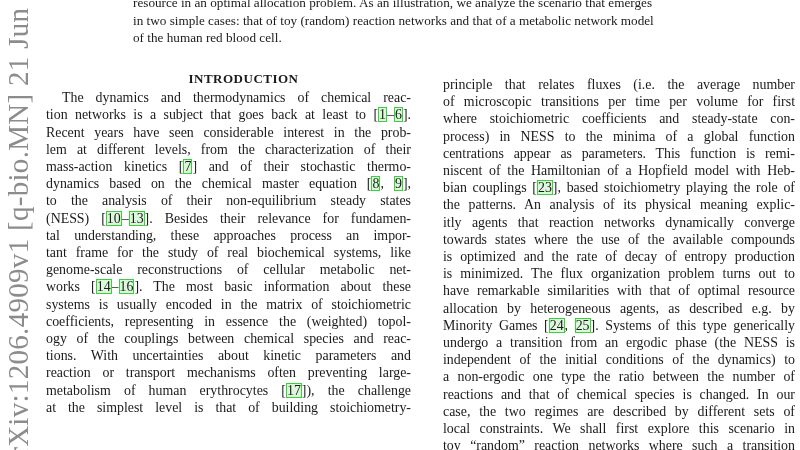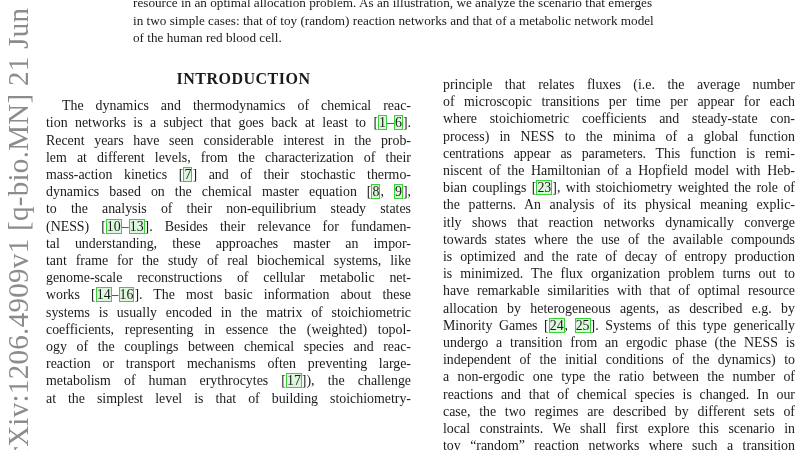--- a/index.html
+++ b/index.html
@@ -25,22 +25,22 @@
     font-size: 13.2px; line-height: 17.5px;
   }
   .abstract div { white-space: nowrap; }
   .col {
     position: absolute; font-family: "Liberation Serif", serif;
     font-size: 13.9px; line-height: 17.2px;
   }
   .col-left { left: 46px; top: 70px; width: 365px; }
   .col-right { left: 443px; top: 76px; width: 352px; }
   .section-title {
-    text-align: center; font-weight: bold; font-size: 16px;
-    letter-spacing: 0.5px; margin-bottom: 10px; margin-left: 30px;
+    text-align: center; font-weight: bold; font-size: 13px;
+    letter-spacing: 0.5px; margin-bottom: 2px; margin-left: 30px;
   }
   .line { white-space: nowrap; text-align: justify; text-align-last: justify; display: block; }
   .indent { padding-left: 16px; }
   .cite {
     outline: 1.5px solid #35d335; outline-offset: -1px;
     background: #ddf7dd; padding: 0 1px;
   }
 </style>
 </head>
 <body>
@@ -58,42 +58,43 @@
 <div class="col col-left">
   <div class="section-title">INTRODUCTION</div>
   <span class="line indent">The dynamics and thermodynamics of chemical reac-</span>
   <span class="line"><span>tion networks is a subject that goes back at least to [</span><span class="cite">1</span><span>–</span><span class="cite">6</span><span>].</span></span>
   <span class="line">Recent years have seen considerable interest in the prob-</span>
   <span class="line">lem at different levels, from the characterization of their</span>
   <span class="line"><span>mass-action kinetics [</span><span class="cite">7</span><span>] and of their stochastic thermo-</span></span>
   <span class="line"><span>dynamics based on the chemical master equation [</span><span class="cite">8</span><span>, </span><span class="cite">9</span><span>],</span></span>
   <span class="line">to the analysis of their non-equilibrium steady states</span>
   <span class="line"><span>(NESS) [</span><span class="cite">10</span><span>–</span><span class="cite">13</span><span>]. Besides their relevance for fundamen-</span></span>
-  <span class="line">tal understanding, these approaches master an impor-</span>
+  <span class="line">tal understanding, these approaches process an impor-</span>
   <span class="line">tant frame for the study of real biochemical systems, like</span>
   <span class="line">genome-scale reconstructions of cellular metabolic net-</span>
   <span class="line"><span>works [</span><span class="cite">14</span><span>–</span><span class="cite">16</span><span>]. The most basic information about these</span></span>
   <span class="line">systems is usually encoded in the matrix of stoichiometric</span>
   <span class="line">coefficients, representing in essence the (weighted) topol-</span>
   <span class="line">ogy of the couplings between chemical species and reac-</span>
+  <span class="line">tions. With uncertainties about kinetic parameters and</span>
   <span class="line">reaction or transport mechanisms often preventing large-</span>
   <span class="line"><span>metabolism of human erythrocytes [</span><span class="cite">17</span><span>]), the challenge</span></span>
   <span class="line">at the simplest level is that of building stoichiometry-</span>
 </div>
 
 <div class="col col-right">
   <span class="line">principle that relates fluxes (i.e.  the average number</span>
-  <span class="line">of microscopic transitions per time per appear for each</span>
+  <span class="line">of microscopic transitions per time per volume for first</span>
   <span class="line">where stoichiometric coefficients and steady-state con-</span>
   <span class="line">process) in NESS to the minima of a global function</span>
   <span class="line">centrations appear as parameters. This function is remi-</span>
   <span class="line">niscent of the Hamiltonian of a Hopfield model with Heb-</span>
-  <span class="line"><span>bian couplings [</span><span class="cite">23</span><span>], with stoichiometry weighted the role of</span></span>
+  <span class="line"><span>bian couplings [</span><span class="cite">23</span><span>], based stoichiometry playing the role of</span></span>
   <span class="line">the patterns. An analysis of its physical meaning explic-</span>
-  <span class="line">itly shows that reaction networks dynamically converge</span>
+  <span class="line">itly agents that reaction networks dynamically converge</span>
   <span class="line">towards states where the use of the available compounds</span>
   <span class="line">is optimized and the rate of decay of entropy production</span>
   <span class="line">is minimized. The flux organization problem turns out to</span>
   <span class="line">have remarkable similarities with that of optimal resource</span>
   <span class="line">allocation by heterogeneous agents, as described e.g. by</span>
   <span class="line"><span>Minority Games [</span><span class="cite">24</span><span>, </span><span class="cite">25</span><span>]. Systems of this type generically</span></span>
   <span class="line">undergo a transition from an ergodic phase (the NESS is</span>
   <span class="line">independent of the initial conditions of the dynamics) to</span>
   <span class="line">a non-ergodic one type the ratio between the number of</span>
   <span class="line">reactions and that of chemical species is changed. In our</span>

